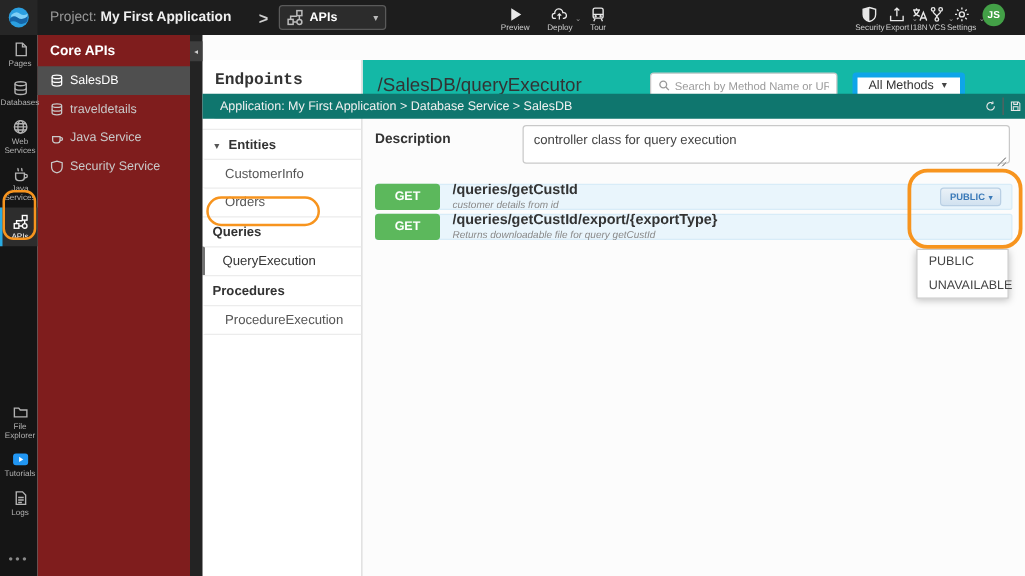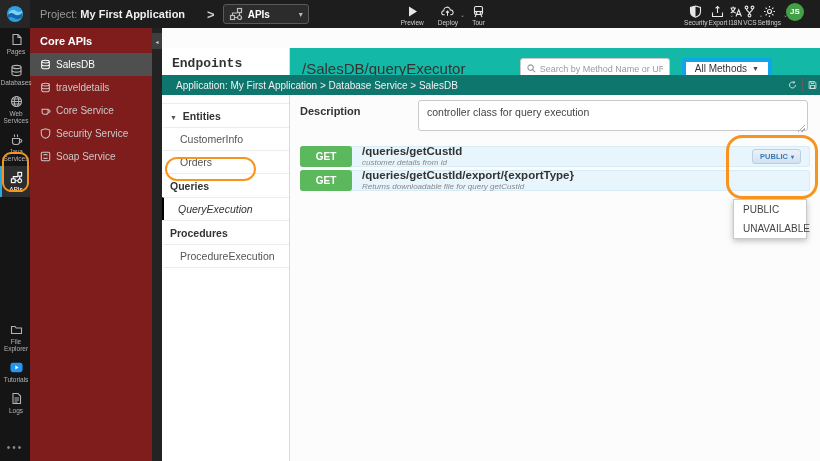--- a/index.html
+++ b/index.html
@@ -76,21 +76,21 @@
     display:flex; align-items:center; padding:0 5px; gap:4px; background:#fff; }
   .ep-search svg { width:8px; height:8px; color:#999; flex-shrink:0; }
   .ep-search input { border:none; outline:none; width:100%; font-size:9.5px; color:#555;
     font-family:"Liberation Sans", sans-serif; background:transparent; }
   .ep-search input::placeholder { color:#9a9a9a; }
   .ep-section { font-size:10.5px; font-weight:bold; color:#333; padding:6px 8px 5px 8px;
     border-top:1px solid #ececec; cursor:pointer; }
   .ep-section .tri { font-size:7px; color:#555; margin-right:3px; }
   .ep-item { font-size:10.5px; color:#555; padding:5px 8px 5px 16px; border-top:1px solid #ececec;
     cursor:pointer; border-left:2px solid transparent; }
-  .ep-item.active { border-left:2px solid #000000; padding-left:14px; color:#333;font-style:italic; }
+  .ep-item.active { border-left:2px solid #737373; padding-left:14px; color:#333; }
   .ep-item:last-child { border-bottom:1px solid #ececec; }
 
   
   .content { position:absolute; left:290px; top:48px; width:530px; height:413px;
     background:#fcfcfc; z-index:2; }
   .main-head { height:42px; background:#14b8a6; border-bottom:1px solid #e3e3e3;
     display:flex; align-items:center; padding:0 12px; }
   .main-title { font-size:15px; color:#333; flex:1; }
   .m-search { width:150px; height:22px; background:#fff; border:1px solid #c9c9c9;
     border-radius:3px; display:flex; align-items:center; padding:0 6px; gap:4px; }
@@ -366,38 +366,29 @@
       </span>
       <span>traveldetails</span>
     </div>
     <div class="core-item">
       <span>
         <svg viewBox="0 0 13 13" fill="none" stroke="currentColor" stroke-width="1.2">
           <path d="M2.5 5 H9.5 V8.5 A2.5 2.5 0 0 1 7 11 H5 A2.5 2.5 0 0 1 2.5 8.5 Z"></path>
           <path d="M9.5 6 H10.5 A1.3 1.3 0 0 1 10.5 8.7 H9.5"></path>
         </svg>
       </span>
-      <span>Core Service</span>
+      <span>Java Service</span>
     </div>
     <div class="core-item">
       <span>
         <svg viewBox="0 0 13 13">
             <path d="M6.5 1 L11.5 2.5 V6.5 C11.5 9.5 9 11.5 6.5 12.2 C4 11.5 1.5 9.5 1.5 6.5 V2.5 Z" fill="none" stroke="currentColor" stroke-width="1.2"></path>
           </svg>
       </span>
       <span>Security Service</span>
-    </div>
-    <div class="core-item">
-      <span>
-        <svg viewBox="0 0 13 13" fill="none" stroke="currentColor" stroke-width="1.2">
-          <rect x="1.5" y="1.5" width="10" height="10" rx="1.5"></rect>
-            <path d="M4 5 C5 4 8 4 9 5 M4 8 C5 9 8 9 9 8"></path>
-        </svg>
-      </span>
-      <span>Soap Service</span>
     </div>
   </aside>
 
   <div class="collapse-strip">
     <div class="collapse-btn">◂</div>
   </div>
 
   <div class="crumbbar">
     <span class="crumb-text">Application: My First Application &gt; Database Service &gt; SalesDB</span>
     <div class="crumb-icons">

